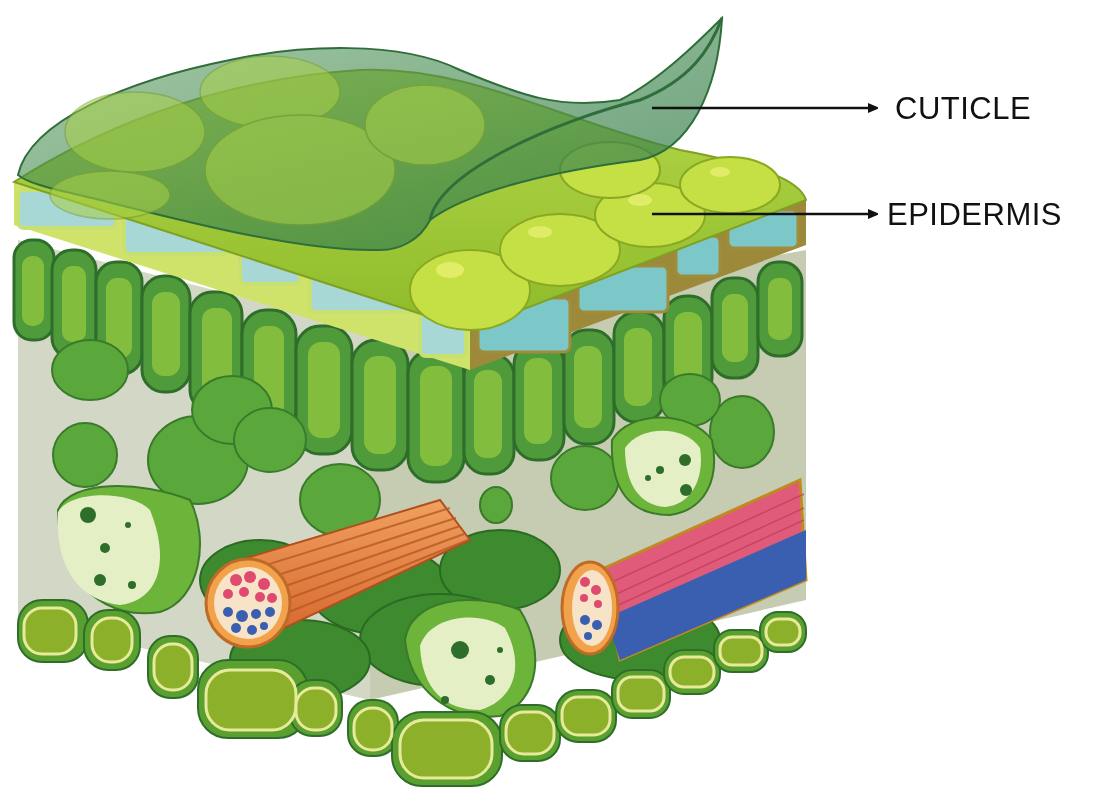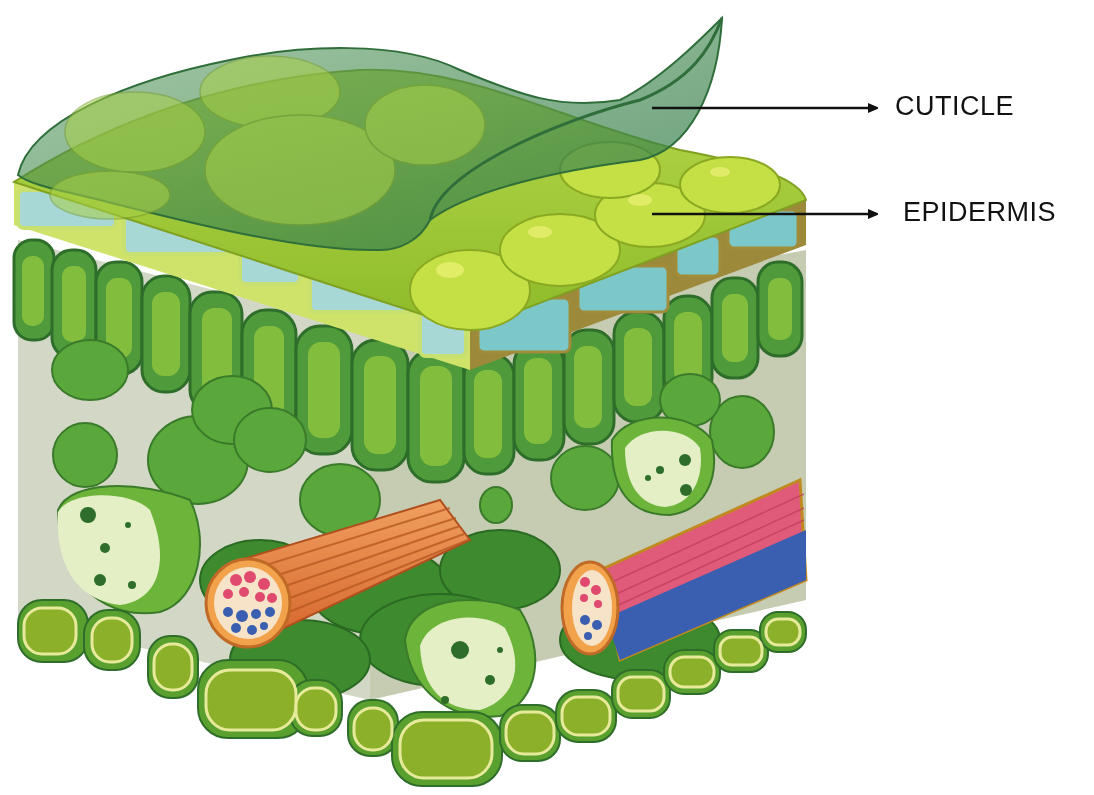--- a/index.html
+++ b/index.html
@@ -1,18 +1,18 @@
 <!DOCTYPE html>
 <html><head>
 <meta charset="utf-8">
 <style>
   html, body { margin:0; padding:0; background:#ffffff; }
   body { width:1094px; height:795px; position:relative; overflow:hidden; font-family:"Liberation Sans", sans-serif; }
   #scene { position:absolute; left:0; top:0; width:1094px; height:795px; }
-  .label { position:absolute; font-size:27px; color:#111; letter-spacing:0.5px; font-family:"Liberation Sans", sans-serif; }
+  .label { position:absolute; font-size:31px; color:#111; letter-spacing:0.5px; font-family:"Liberation Sans", sans-serif; }
 </style>
 </head>
 <body>
 
 <svg id="scene" viewBox="0 0 1094 795" width="1094" height="795">
   <defs>
     <marker id="arrowhead" markerWidth="10" markerHeight="10" refX="8" refY="5" orient="auto" markerUnits="userSpaceOnUse">
       <path d="M0,0 L12,5 L0,10 Z" fill="#111"></path>
     </marker>
     <linearGradient id="gTop" x1="0" y1="0" x2="0" y2="1">
@@ -261,13 +261,13 @@
     <path d="M430,220 C440,170 560,120 640,100 C690,80 710,50 722,18" fill="none" stroke="#2f6e3a" stroke-width="3"></path>
   </g>
 
   <g>
     <line x1="652" y1="108" x2="876" y2="108" stroke="#111" stroke-width="2.5" marker-end="url(#arrowhead)"></line>
     <line x1="652" y1="214" x2="876" y2="214" stroke="#111" stroke-width="2.5" marker-end="url(#arrowhead)"></line>
   </g>
 </svg>
 
 <div class="label" style="left:895px; top:91px;">CUTICLE</div>
-<div class="label" style="left:887px; top:197px;margin-left:16px;">EPIDERMIS</div>
+<div class="label" style="left:887px; top:197px;">EPIDERMIS</div>
 
 </body></html>

